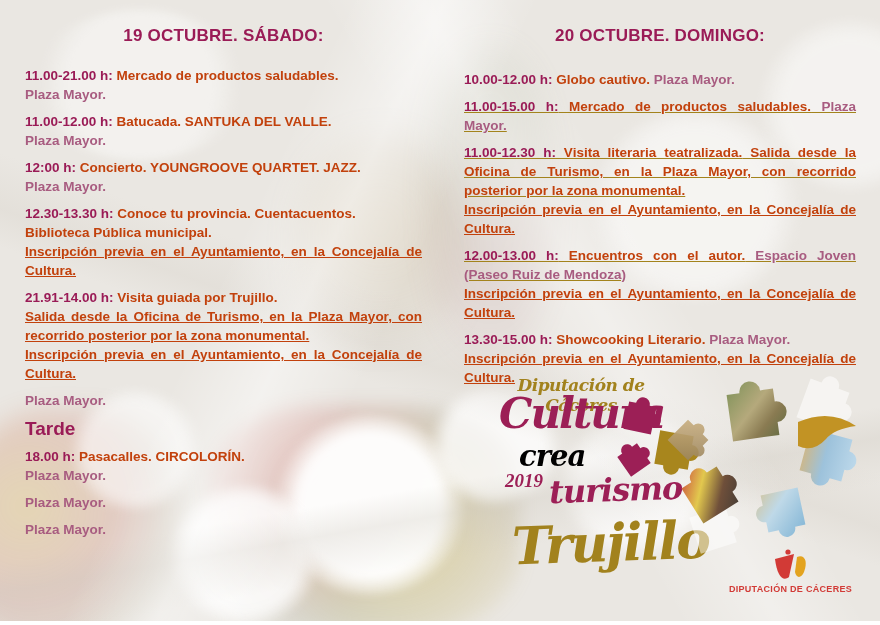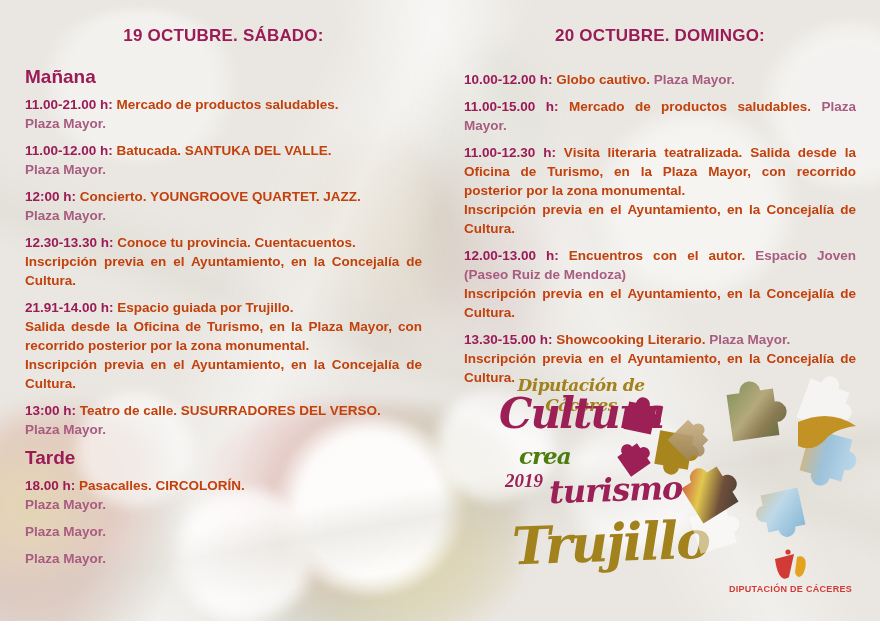--- a/index.html
+++ b/index.html
@@ -43,30 +43,30 @@
   
   .col{position:absolute;top:26px;}
   .col-left{left:25px;width:397px;}
   .col-right{left:464px;width:392px;}
   .col-header{margin:0 0 20px 0;font-size:17px;line-height:20px;font-weight:bold;color:#9a1b56;text-align:center;letter-spacing:.2px;}
   .col-right .col-header{margin-bottom:24px;}
   .sec-h{margin:0 0 7px 0;font-size:19px;line-height:22px;font-weight:bold;color:#9a1b56;}
   .sec-h.tarde{margin-top:8px;}
   .event{margin:0 0 8px 0;}
   .ln{margin:0;font-size:13.5px;line-height:19px;font-weight:bold;color:#a3831c;}
-  .just{text-align:justify;}
+  .just{text-align:justify;text-decoration:underline;}
   .t{color:#9a1b56;}
   .g{color:#c2410c;}
   .pk{color:#a85c80;}
 
   
   .script{font-family:"DejaVu Serif",serif;font-style:italic;font-weight:bold;}
   .brand-org{position:absolute;left:496px;top:375px;width:170px;text-align:center;font-size:17px;color:#a2821d;letter-spacing:-.5px;}
   .brand-cultura{position:absolute;left:499px;top:392px;font-size:42px;line-height:44px;color:#9c1f56;letter-spacing:-2px;}
-  .brand-crea{position:absolute;left:519px;top:440px;font-size:23px;line-height:32px;color:#4d7c0f;letter-spacing:-1px;}
+  .brand-crea{position:absolute;left:519px;top:440px;font-size:29px;line-height:32px;color:#000000;letter-spacing:-1px;}
   .brand-year{position:absolute;left:505px;top:470px;font-size:19px;color:#9c1f56;font-family:Liberation Serif, serif;}
   .brand-turismo{position:absolute;left:549px;top:473px;font-size:32px;line-height:34px;color:#9c1f56;letter-spacing:-1px;transform:rotate(-2deg);}
   .brand-city{position:absolute;left:512px;top:513px;font-size:52px;line-height:60px;color:#a2821d;letter-spacing:-2px;transform:rotate(-2deg);}
   .pz{position:absolute;pointer-events:none;}
   .pz-collage{left:658px;top:360px;}
   .logo{position:absolute;left:770px;top:549px;width:42px;height:36px;}
   .logo-caption{position:absolute;left:718px;top:584px;width:145px;text-align:center;font-size:9px;line-height:11px;font-weight:bold;color:#d23a36;letter-spacing:.3px;}
 </style>
 </head>
 <body>
@@ -82,50 +82,49 @@
   <div class="blob wc wc3"></div>
   <div class="blob wc wc4"></div>
   <div class="blob wc wc5"></div>
   <div class="blob wc wc6"></div>
   <div class="blob wc wc7"></div>
   <div class="blob wc wc8"></div>
   <div class="crease"></div>
 
   <div class="col col-left">
     <h1 class="col-header">19 OCTUBRE. SÁBADO:</h1>
-    <h2 class="sec-h">Mañana</h2>
 
     <div class="event">
       <p class="ln"><span class="t">11.00-21.00 h:</span><span class="g"> Mercado de productos saludables.</span></p>
       <p class="ln pk">Plaza Mayor.</p>
     </div>
 
     <div class="event">
       <p class="ln"><span class="t">11.00-12.00 h:</span><span class="g"> Batucada. SANTUKA DEL VALLE.</span></p>
       <p class="ln pk">Plaza Mayor.</p>
     </div>
 
     <div class="event">
       <p class="ln"><span class="t">12:00 h:</span><span class="g"> Concierto. YOUNGROOVE QUARTET. JAZZ.</span></p>
       <p class="ln pk">Plaza Mayor.</p>
     </div>
 
     <div class="event">
       <p class="ln"><span class="t">12.30-13.30 h:</span><span class="g"> Conoce tu provincia. Cuentacuentos.</span></p>
-      <p class="ln g just">Inscripción previa en el Ayuntamiento, en la Concejalía de Cultura.</p>
-    </div>
-
-    <div class="event">
-      <p class="ln"><span class="t">21.91-14.00 h:</span><span class="g"> Espacio guiada por Trujillo.</span></p>
+      <p class="ln g">Biblioteca Pública municipal.</p>
+      <p class="ln g just">Inscripción previa en el Ayuntamiento, en la Concejalía de Cultura.</p>
+    </div>
+
+    <div class="event">
+      <p class="ln"><span class="t">21.91-14.00 h:</span><span class="g"> Visita guiada por Trujillo.</span></p>
       <p class="ln g just">Salida desde la Oficina de Turismo, en la Plaza Mayor, con recorrido posterior por la zona monumental.</p>
       <p class="ln g just">Inscripción previa en el Ayuntamiento, en la Concejalía de Cultura.</p>
     </div>
 
     <div class="event">
-      <p class="ln"><span class="t">13:00 h:</span><span class="g"> Teatro de calle. SUSURRADORES DEL VERSO.</span></p>
       <p class="ln pk">Plaza Mayor.</p>
     </div>
 
     <h2 class="sec-h tarde">Tarde</h2>
 
     <div class="event">
       <p class="ln"><span class="t">18.00 h:</span><span class="g"> Pasacalles. CIRCOLORÍN.</span></p>
       <p class="ln pk">Plaza Mayor.</p>
     </div>
 

